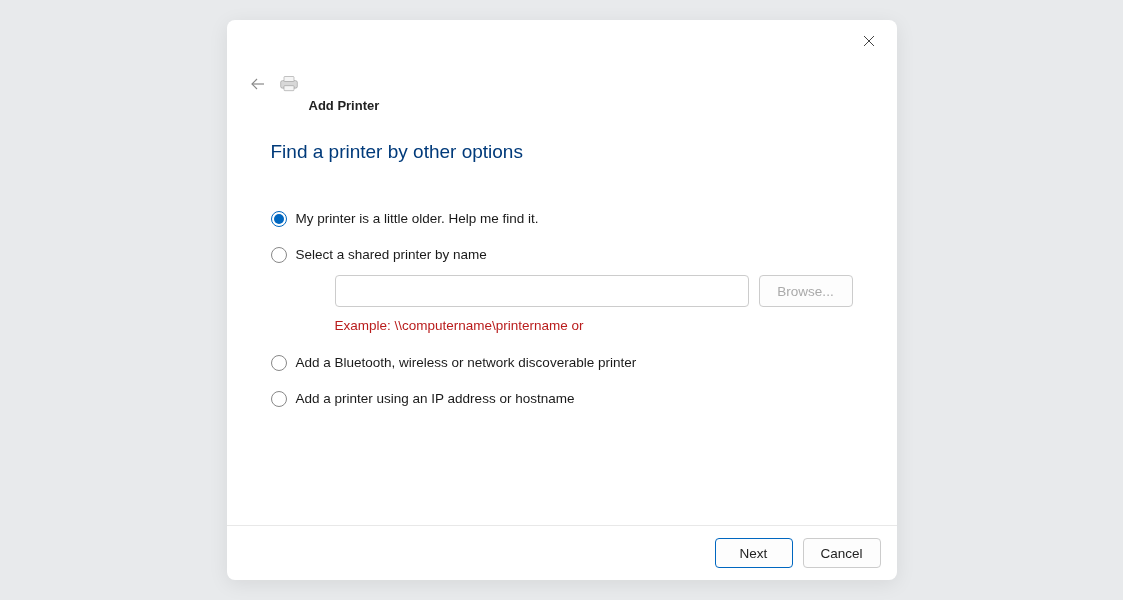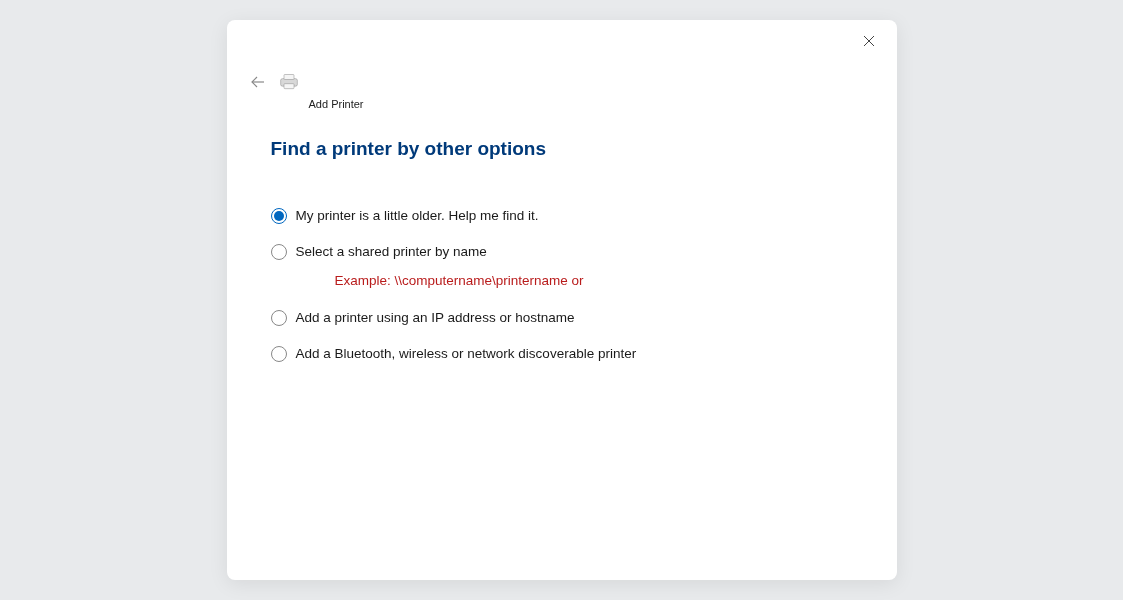--- a/index.html
+++ b/index.html
@@ -68,33 +68,33 @@
       height: 16px;
     }
     .printer-icon {
       width: 20px;
       height: 16px;
       display: flex;
       align-items: center;
       justify-content: center;
     }
     .dialog-title {
-      font-size: 11px;
+      font-size: 13px;
       color: #222;
-      font-weight: 400;
+      font-weight: 700;
       margin-top: 44px;
     }
     .content {
       flex: 1;
       padding: 28px 44px 10px 44px;
     }
     .page-heading {
       font-size: 19px;
       color: #003a7a;
-      font-weight: 700;
+      font-weight: 400;
       margin-bottom: 46px;
     }
     .option-row {
       display: flex;
       align-items: center;
       gap: 9px;
       margin-bottom: 18px;
       cursor: pointer;
     }
     .radio {
@@ -220,30 +220,38 @@
       <div class="radio selected"></div>
       <span class="option-label">My printer is a little older. Help me find it.</span>
     </div>
 
     <div class="option-row">
       <div class="radio"></div>
       <span class="option-label">Select a shared printer by name</span>
     </div>
 
     <div class="shared-sub">
+      <div class="input-browse-row">
+        <input class="name-input" type="text" value="" style="">
+        <button class="browse-btn">Browse...</button>
+      </div>
       <div class="example-text">
         <span>Example: \\computername\printername or</span><br>
       </div>
     </div>
 
     <div class="option-row">
       <div class="radio"></div>
+      <span class="option-label">Add a Bluetooth, wireless or network discoverable printer</span>
+    </div>
+
+    <div class="option-row">
+      <div class="radio"></div>
       <span class="option-label">Add a printer using an IP address or hostname</span>
     </div>
 
-    <div class="option-row">
-      <div class="radio"></div>
-      <span class="option-label">Add a Bluetooth, wireless or network discoverable printer</span>
-    </div>
-
-  </div>
-
+  </div>
+
+  <div class="footer">
+    <button class="btn primary">Next</button>
+    <button class="btn">Cancel</button>
+  </div>
 </div>
 
 </body></html>

